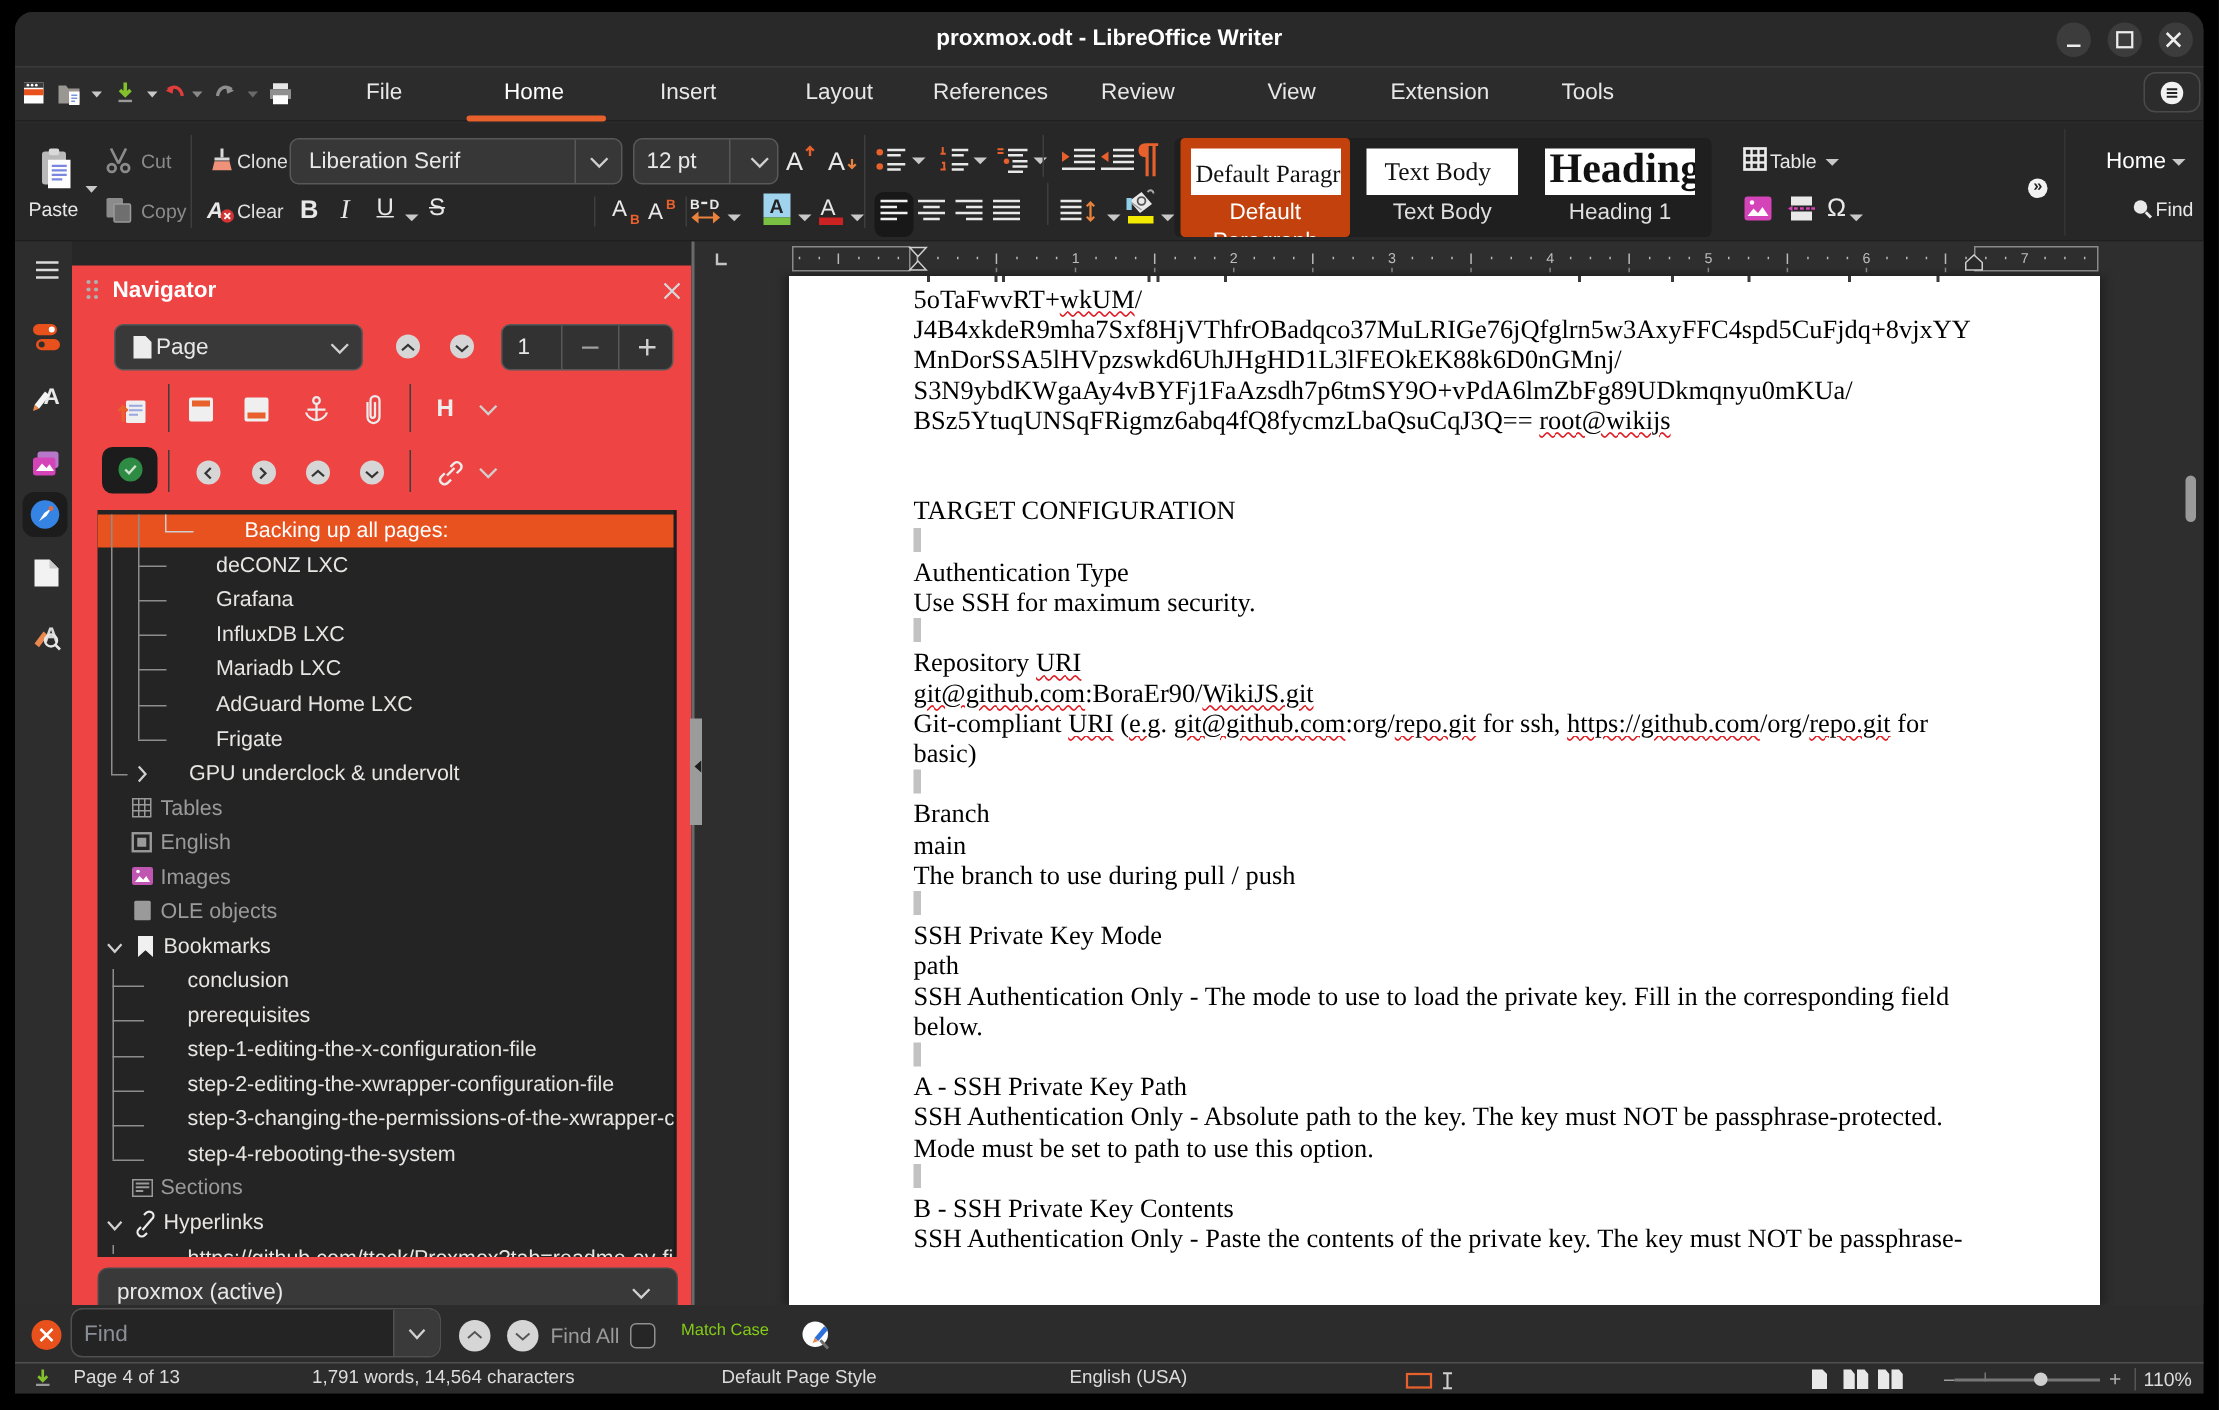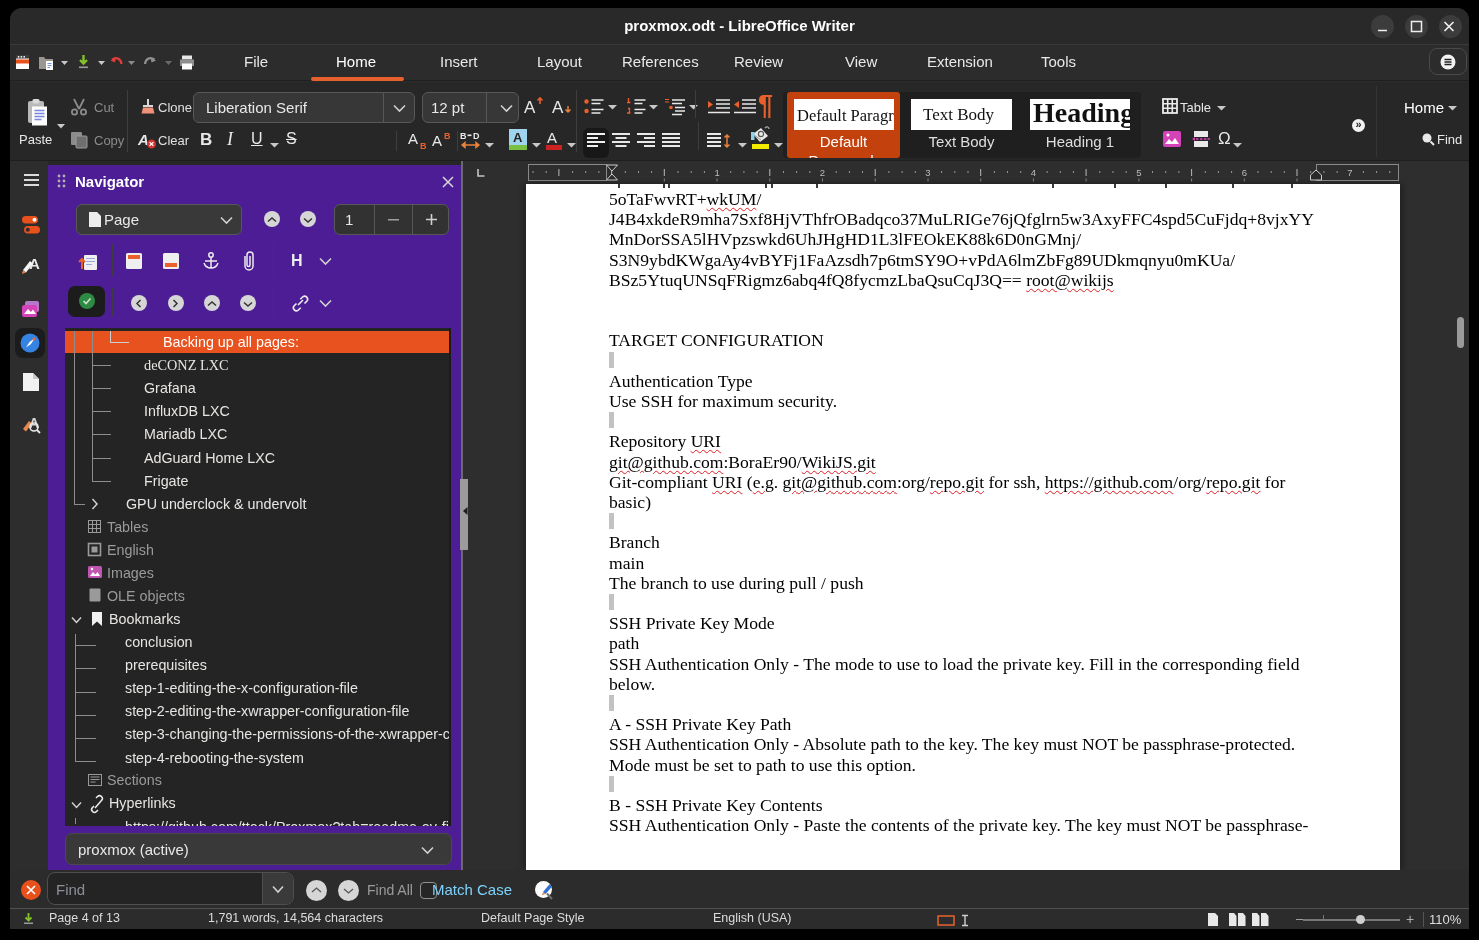--- a/index.html
+++ b/index.html
@@ -7,21 +7,21 @@
     font-family:"Liberation Sans", sans-serif; }
   .abs { position:absolute; }
   #win { position:absolute; left:10px; top:8px; width:1459px; height:921px;
     background:#2b2b2b; border-radius:12px 12px 0 0; overflow:hidden; }
   
   #titlebar { position:absolute; left:0; top:0; width:1459px; height:37px; background:#292929; }
   #tabrow { position:absolute; left:0; top:36px; width:1459px; height:37px; background:#2c2c2c; border-top:1px solid #3a3a3a; border-bottom:1px solid #202020;}
   #toolbar { position:absolute; left:0; top:74px; width:1459px; height:79px; background:#272727; border-bottom:1px solid #1e1e1e; }
   #content { position:absolute; left:0; top:153px; width:1459px; height:709px; background:#272727; }
   #strip { position:absolute; left:0; top:0; width:38px; height:709px; background:#2d2d2d; }
-  #nav { position:absolute; left:38px; top:4px; width:413px; height:709px; background:#4c1d95; }
+  #nav { position:absolute; left:38px; top:16px; width:413px; height:709px; background:#ef4444; }
   #docarea { position:absolute; left:451px; top:0; width:1008px; height:709px; background:#2e2e2e; border-left:2px solid #6a6a6a;}
   #findbar { position:absolute; left:0; top:862px; width:1459px; height:40px; background:#2c2c2c; }
   #statusbar { position:absolute; left:0; top:900px; width:1459px; height:21px; background:#2c2c2c; border-top:1px solid #505050; }
   .t { position:absolute; white-space:nowrap; }
   .ui { font-size:15px; color:#e8e8e8; }
   .gray { color:#9a9a9a; }
   svg { position:absolute; overflow:visible; }
   .serif { font-family:"Liberation Serif", serif; }
   .sp { text-decoration: underline wavy #e01b24; text-decoration-thickness:1px; text-underline-offset:2px; }
   .pm { display:inline-block; width:5px; height:16px; background:#c2c2c2; vertical-align:-1px; }
@@ -473,21 +473,21 @@
         <div class="abs" style="left:45px;top:3px;width:1px;height:11px;background:#cfcfcf;"></div>
         <div class="abs" style="left:45px;top:14px;width:19px;height:1px;background:#cfcfcf;"></div>
         <div class="abs" style="left:27px;top:37px;width:19px;height:1px;background:#8d8d8d;"></div>
         <div class="abs" style="left:27px;top:60px;width:19px;height:1px;background:#8d8d8d;"></div>
         <div class="abs" style="left:27px;top:83px;width:19px;height:1px;background:#8d8d8d;"></div>
         <div class="abs" style="left:27px;top:106px;width:19px;height:1px;background:#8d8d8d;"></div>
         <div class="abs" style="left:27px;top:130px;width:19px;height:1px;background:#8d8d8d;"></div>
         <div class="abs" style="left:27px;top:153px;width:19px;height:1px;background:#8d8d8d;"></div>
         <div class="abs" style="left:9px;top:176px;width:11px;height:1px;background:#8d8d8d;"></div>
         <div class="t" style="left:98px;top:6px;color:#fff;">Backing up all pages:</div>
-        <div class="t" style="left:79px;top:29px;font-family:Liberation Serif, serif;">deCONZ LXC</div>
+        <div class="t" style="left:79px;top:29px;">deCONZ LXC</div>
         <div class="t" style="left:79px;top:52px;">Grafana</div>
         <div class="t" style="left:79px;top:75px;">InfluxDB LXC</div>
         <div class="t" style="left:79px;top:98px;">Mariadb LXC</div>
         <div class="t" style="left:79px;top:122px;">AdGuard Home LXC</div>
         <div class="t" style="left:79px;top:145px;">Frigate</div>
         <svg style="left:26px;top:170px;" width="8" height="12">
             <path d="M1.5 1L6 6l-4.5 5" stroke="#d0d0d0" stroke-width="1.5" fill="none"></path>
           </svg>
         <div class="t" style="left:61px;top:168px;">GPU underclock &amp; undervolt</div>
         <svg style="left:23px;top:192px;" width="13" height="13" viewBox="0 0 13 13">
@@ -649,21 +649,21 @@
     <div class="abs" style="left:296px;top:10px;width:21px;height:21px;border-radius:50%;background:#d6d6d6;"></div>
     <svg style="left:301px;top:16px;" width="11" height="8">
         <path d="M1 6l4.5-4L10 6" stroke="#555" stroke-width="1.3" fill="none"></path>
       </svg>
     <div class="abs" style="left:328px;top:10px;width:21px;height:21px;border-radius:50%;background:#d6d6d6;"></div>
     <svg style="left:333px;top:17px;" width="11" height="8">
         <path d="M1 2l4.5 4L10 2" stroke="#555" stroke-width="1.3" fill="none"></path>
       </svg>
     <div class="t" style="left:357px;top:12px;font-size:14px;color:#9a9a9a;">Find All</div>
     <div class="abs" style="left:410px;top:12px;width:17px;height:17px;border:1.5px solid #909090;border-radius:4px;background:#262626;"></div>
-    <div class="t" style="left:422px;top:11px;font-size:15px;color:#7dd3fc;">Match Case</div>
+    <div class="t" style="left:444px;top:11px;font-size:11px;color:#84cc16;">Match Case</div>
     <svg style="left:523px;top:9px;" width="23" height="23" viewBox="0 0 23 23">
       <circle cx="10.5" cy="10.5" r="8.5" fill="#fdfdfd"></circle>
       <path d="M14 14.5l5 5.5" stroke="#6f6f6f" stroke-width="2"></path>
       <path d="M10 13L16.5 5.2l2.6 2.2L12.6 15z" fill="#2f6fd8"></path>
       <path d="M10 13l2.6 2-3.8 1.3z" fill="#e8884f"></path>
     </svg>
   </div>
   <div id="statusbar" style="font-size:12.5px;color:#dcdcdc;">
     <svg style="left:12px;top:3px;" width="13" height="13" viewBox="0 0 13 13">
       <path d="M6.5 1v7M3.5 5.5L6.5 8.5 9.5 5.5" stroke="#83c12c" stroke-width="1.8" fill="none"></path>

